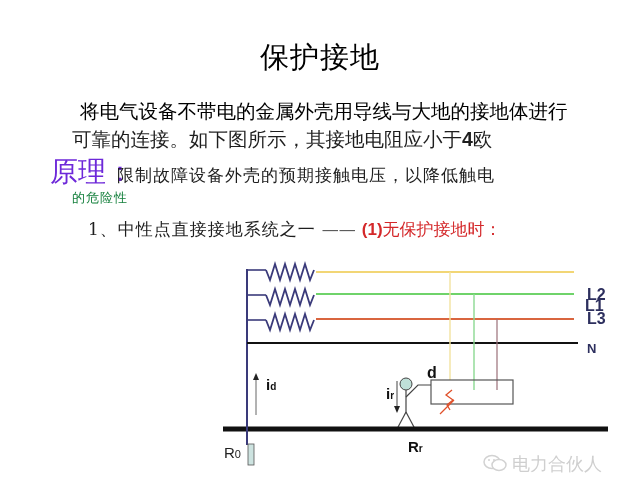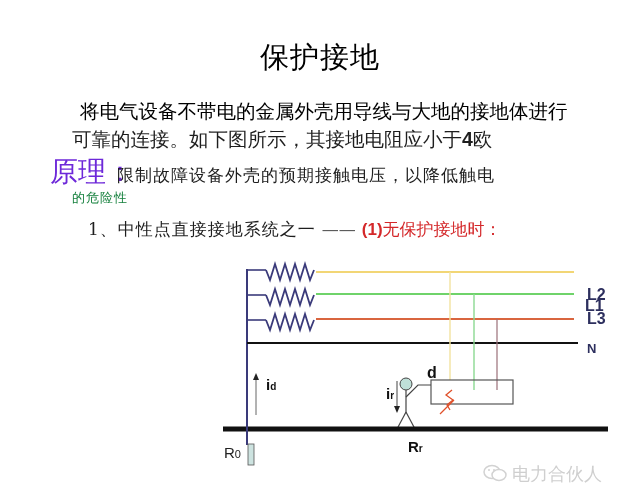--- a/index.html
+++ b/index.html
@@ -14,21 +14,21 @@
   .prin-t { left:117px; top:164px; font-size:17px; font-family:"DejaVu Serif",serif; color:#1e1e1e; letter-spacing:1px; }
   .prin-t2 { left:72px; top:189px; font-size:13px; font-family:"DejaVu Serif",serif; color:#15803d; letter-spacing:1px; }
   .sec { left:52px; top:218px; font-size:17px; font-family:"DejaVu Serif",serif; color:#1e1e1e; letter-spacing:1px;margin-left:36px; }
   .sec .dash { color:#555; letter-spacing:0; margin:0 6px; }
   .sec .red { color:#d4282a; font-family:"Liberation Sans",sans-serif; letter-spacing:0; }
   .sec .red b { font-weight:bold; }
   .lbl { font-family:"Liberation Sans",sans-serif; font-weight:bold; color:#2d2f5e; font-size:16px; }
   .dlbl { font-family:"Liberation Sans",sans-serif; font-weight:bold; color:#111; font-size:15px; }
   .sub { font-size:10px; }
   .r0 { font-family:"Liberation Sans",sans-serif; color:#222; font-size:15px; }
-  .wm { left:482px; top:462px; font-size:18px; color:#cfcfcf; }
+  .wm { left:482px; top:452px; font-size:18px; color:#cfcfcf; }
   .wm .wm-icon { display:inline-block; vertical-align:middle; margin-right:4px; }
   svg.diagram { position:absolute; left:0; top:0; }
 </style>
 </head>
 <body>
 
 <div class="abs title">保护接地</div>
 
 <div class="abs body1">将电气设备不带电的金属外壳用导线与大地的接地体进行</div>
 <div class="abs body2"><span>可靠的连接。如下图所示，其接地电阻应小于</span><b>4</b><span>欧</span></div>

